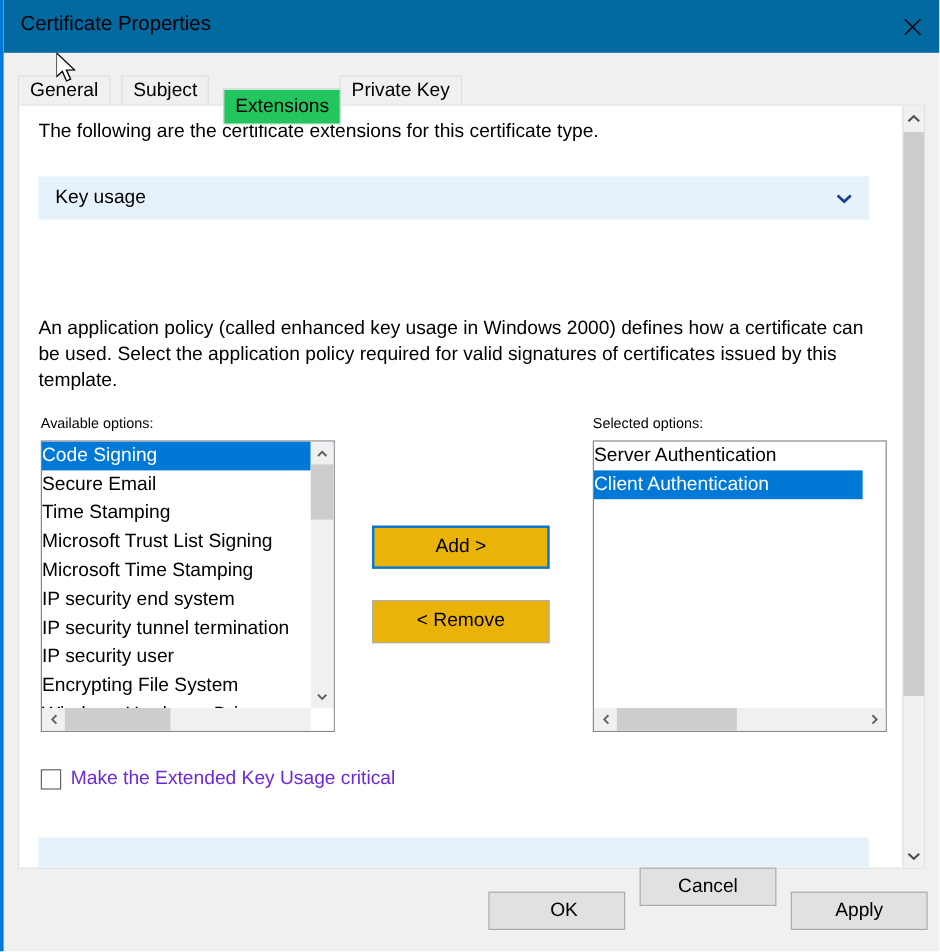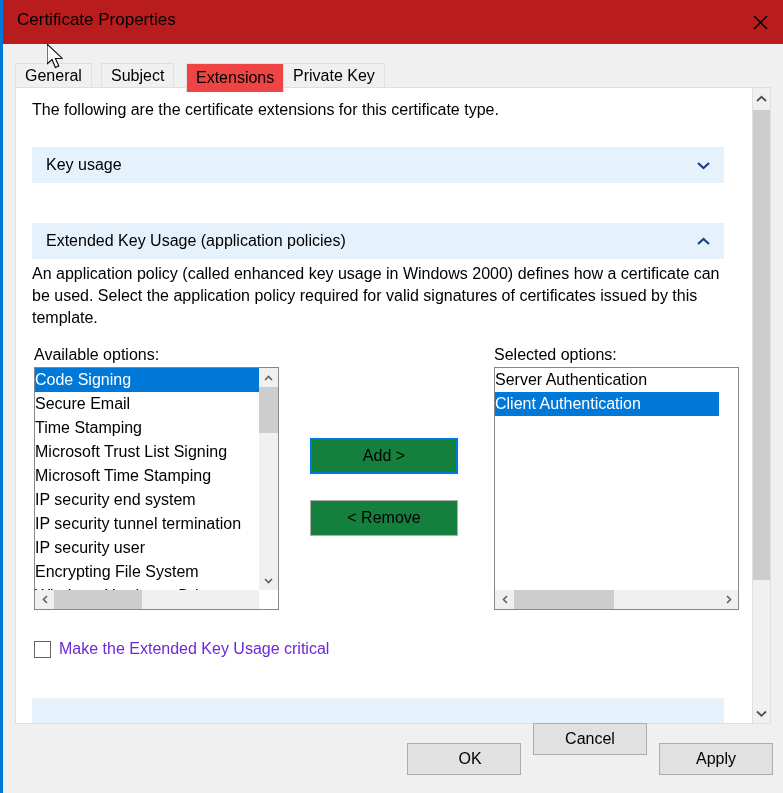--- a/index.html
+++ b/index.html
@@ -20,21 +20,21 @@
     border-left: 3px solid #0078d7;
     overflow: hidden;
   }
 
   
   .titlebar {
     position: absolute;
     left: 0; top: 0;
     width: 780px;
     height: 44px;
-    background: #b91c1c;
+    background: #0369a1;
     box-sizing: border-box;
   }
   .titlebar-text {
     position: absolute;
     left: 14px;
     top: 10px;
     font-size: 17px;
     color: #000000;
   }
   .close-btn {
@@ -68,23 +68,23 @@
     box-sizing: border-box;
     display: flex;
     align-items: center;
     justify-content: center;
     font-size: 16px;
     color: #000;
     padding: 0 9px;
     cursor: default;
   }
   .tab.selected {
-    top: 5px;
+    top: 16px;
     height: 30px;
-    background: #ef4444;
+    background: #22c55e;
     border: 1px solid #dfdfdf;
     border-bottom: 1px solid #ffffff;
     z-index: 3;
   }
 
   
   .tabpage {
     position: absolute;
     left: 12px;
     top: 87px;
@@ -146,21 +146,21 @@
     top: 175px;
     width: 700px;
     font-size: 16px;
     color: #000;
     line-height: 22px;
   }
 
   
   .list-label {
     position: absolute;
-    font-size: 16px;
+    font-size: 12px;
     color: #000;
   }
   #lbl-available { left: 18px; top: 258px; }
   #lbl-selected  { left: 478px; top: 258px; }
 
   
   .listbox {
     position: absolute;
     border: 1px solid #828790;
     background: #ffffff;
@@ -251,21 +251,21 @@
     right: 0; bottom: 0;
     width: 19px; height: 19px;
     background: #ffffff;
   }
 
   
   .midbtn {
     position: absolute;
     width: 148px;
     height: 36px;
-    background: #15803d;
+    background: #eab308;
     border: 1px solid #adadad;
     box-sizing: border-box;
     font-size: 16px;
     color: #000;
     display: flex;
     align-items: center;
     justify-content: center;
     cursor: default;
   }
   .midbtn.default {
@@ -388,28 +388,20 @@
 
       <div class="section-header" id="sec-keyusage">
         <span class="sh-label">Key usage</span>
         <span class="sh-chevron">
           <svg width="13" height="9" viewBox="0 0 13 9" aria-hidden="true">
             <polyline points="1,2 6.5,7 12,2" fill="none" stroke="#1b3f8b" stroke-width="2.2"></polyline>
           </svg>
         </span>
       </div>
 
-      <div class="section-header" id="sec-eku">
-        <span class="sh-label">Extended Key Usage (application policies)</span>
-        <span class="sh-chevron">
-          <svg width="13" height="9" viewBox="0 0 13 9" aria-hidden="true">
-            <polyline points="1,7 6.5,2 12,7" fill="none" stroke="#1b3f8b" stroke-width="2.2"></polyline>
-          </svg>
-        </span>
-      </div>
 
       <div class="eku-desc">An application policy (called enhanced key usage in Windows 2000) defines how a certificate can be used. Select the application policy required for valid signatures of certificates issued by this template.</div>
 
       <div class="list-label" id="lbl-available">Available options:</div>
       <div class="list-label" id="lbl-selected">Selected options:</div>
 
       <div class="listbox" id="listbox-available">
         <div class="lb-items" id="available-items">
             <div class="lb-item selected">Code Signing</div>
             <div class="lb-item">Secure Email</div>

